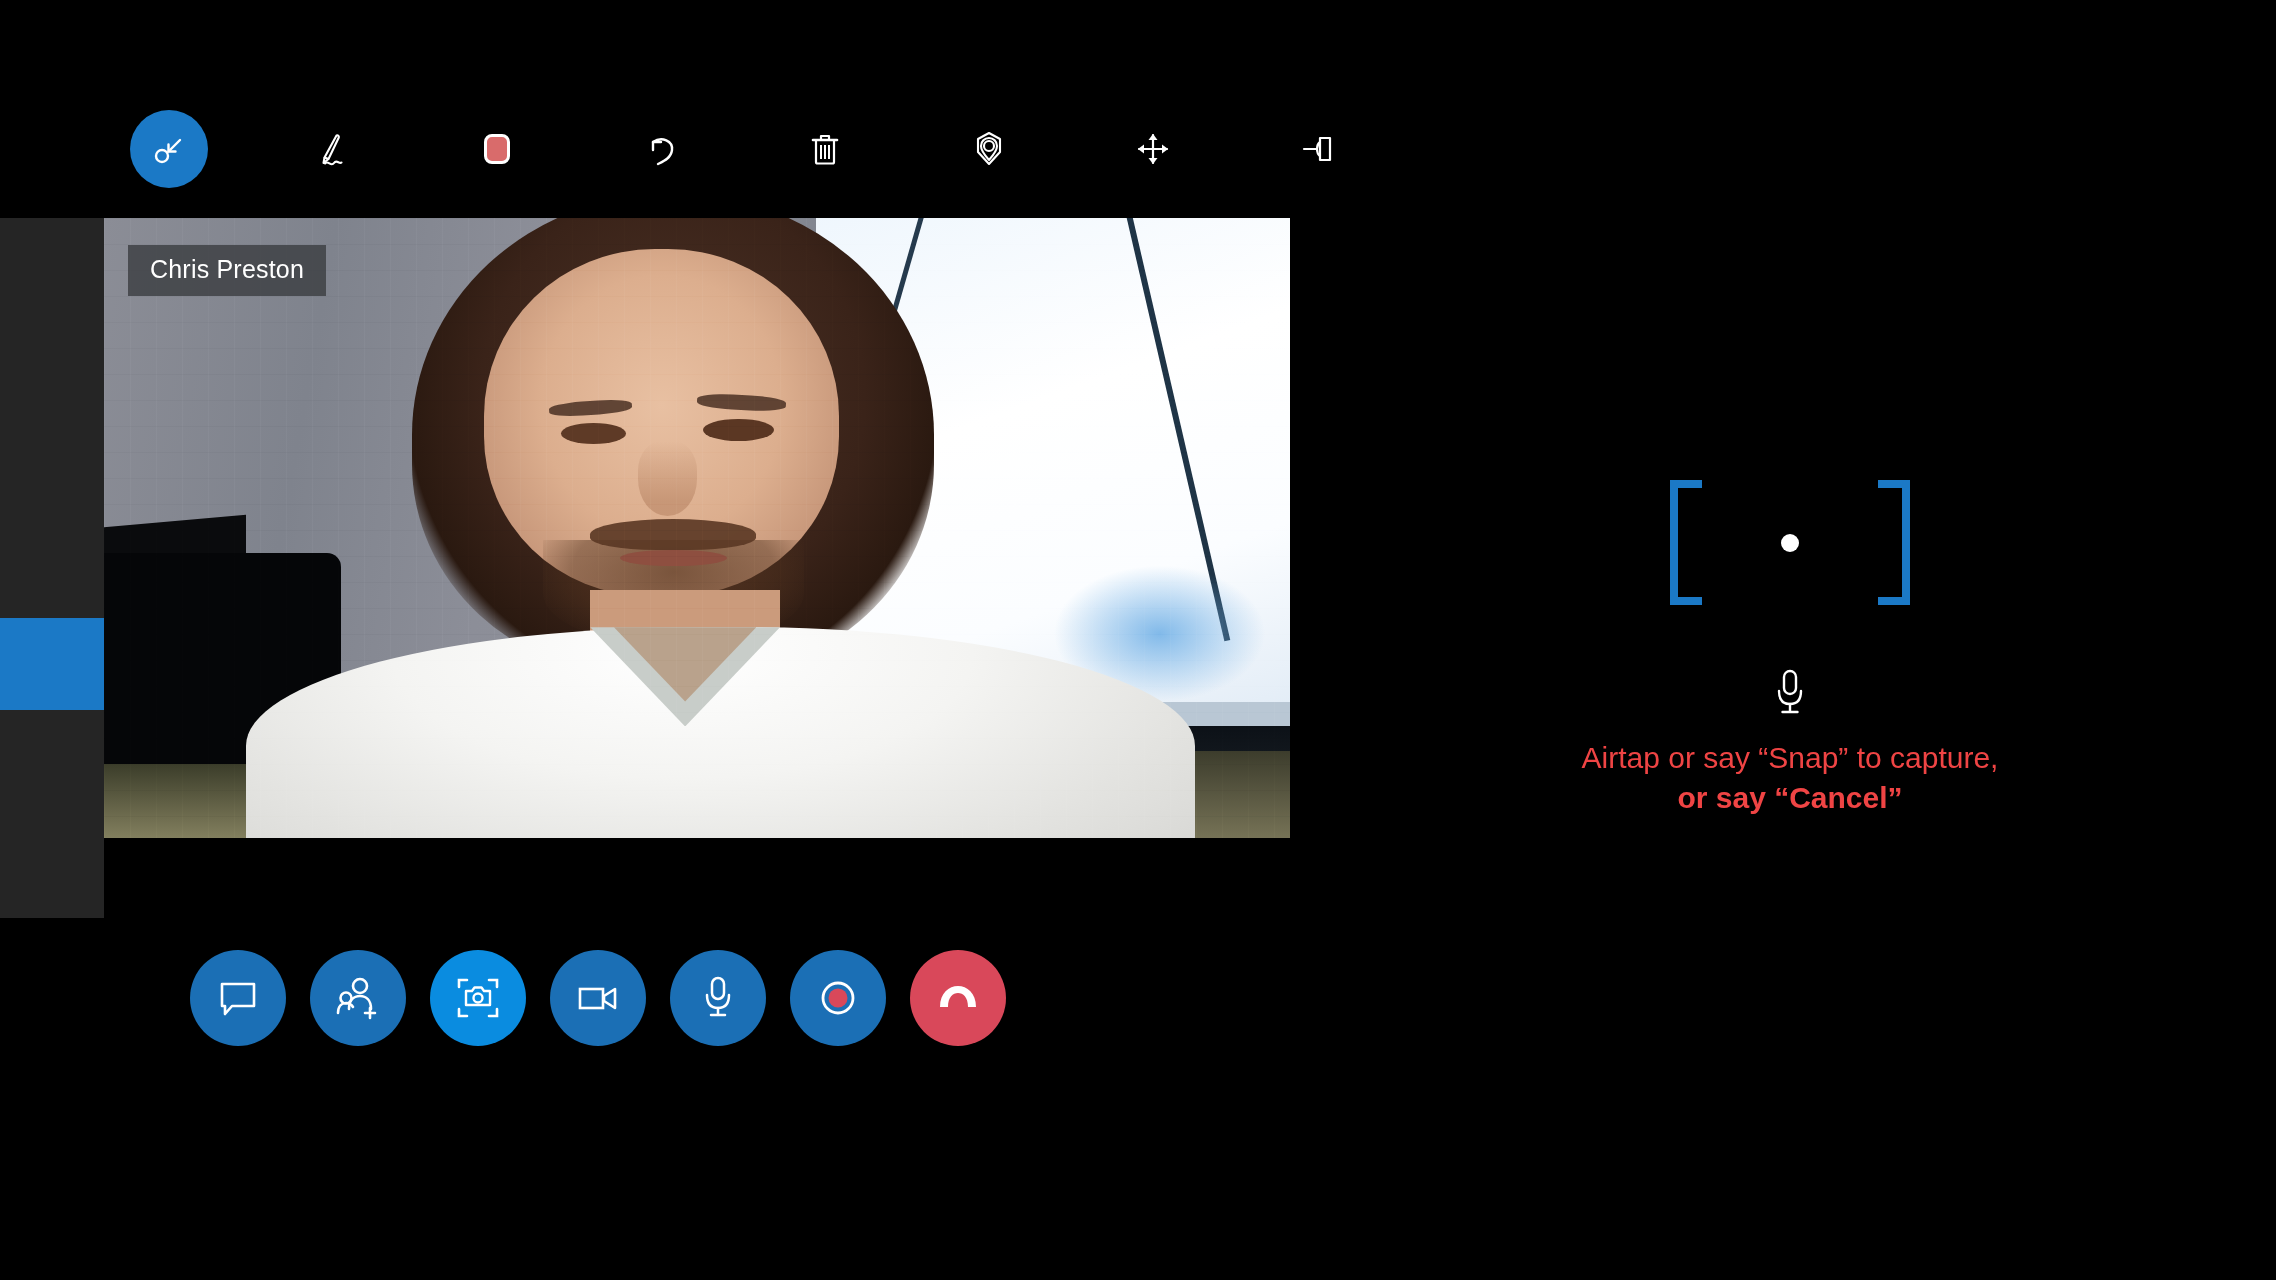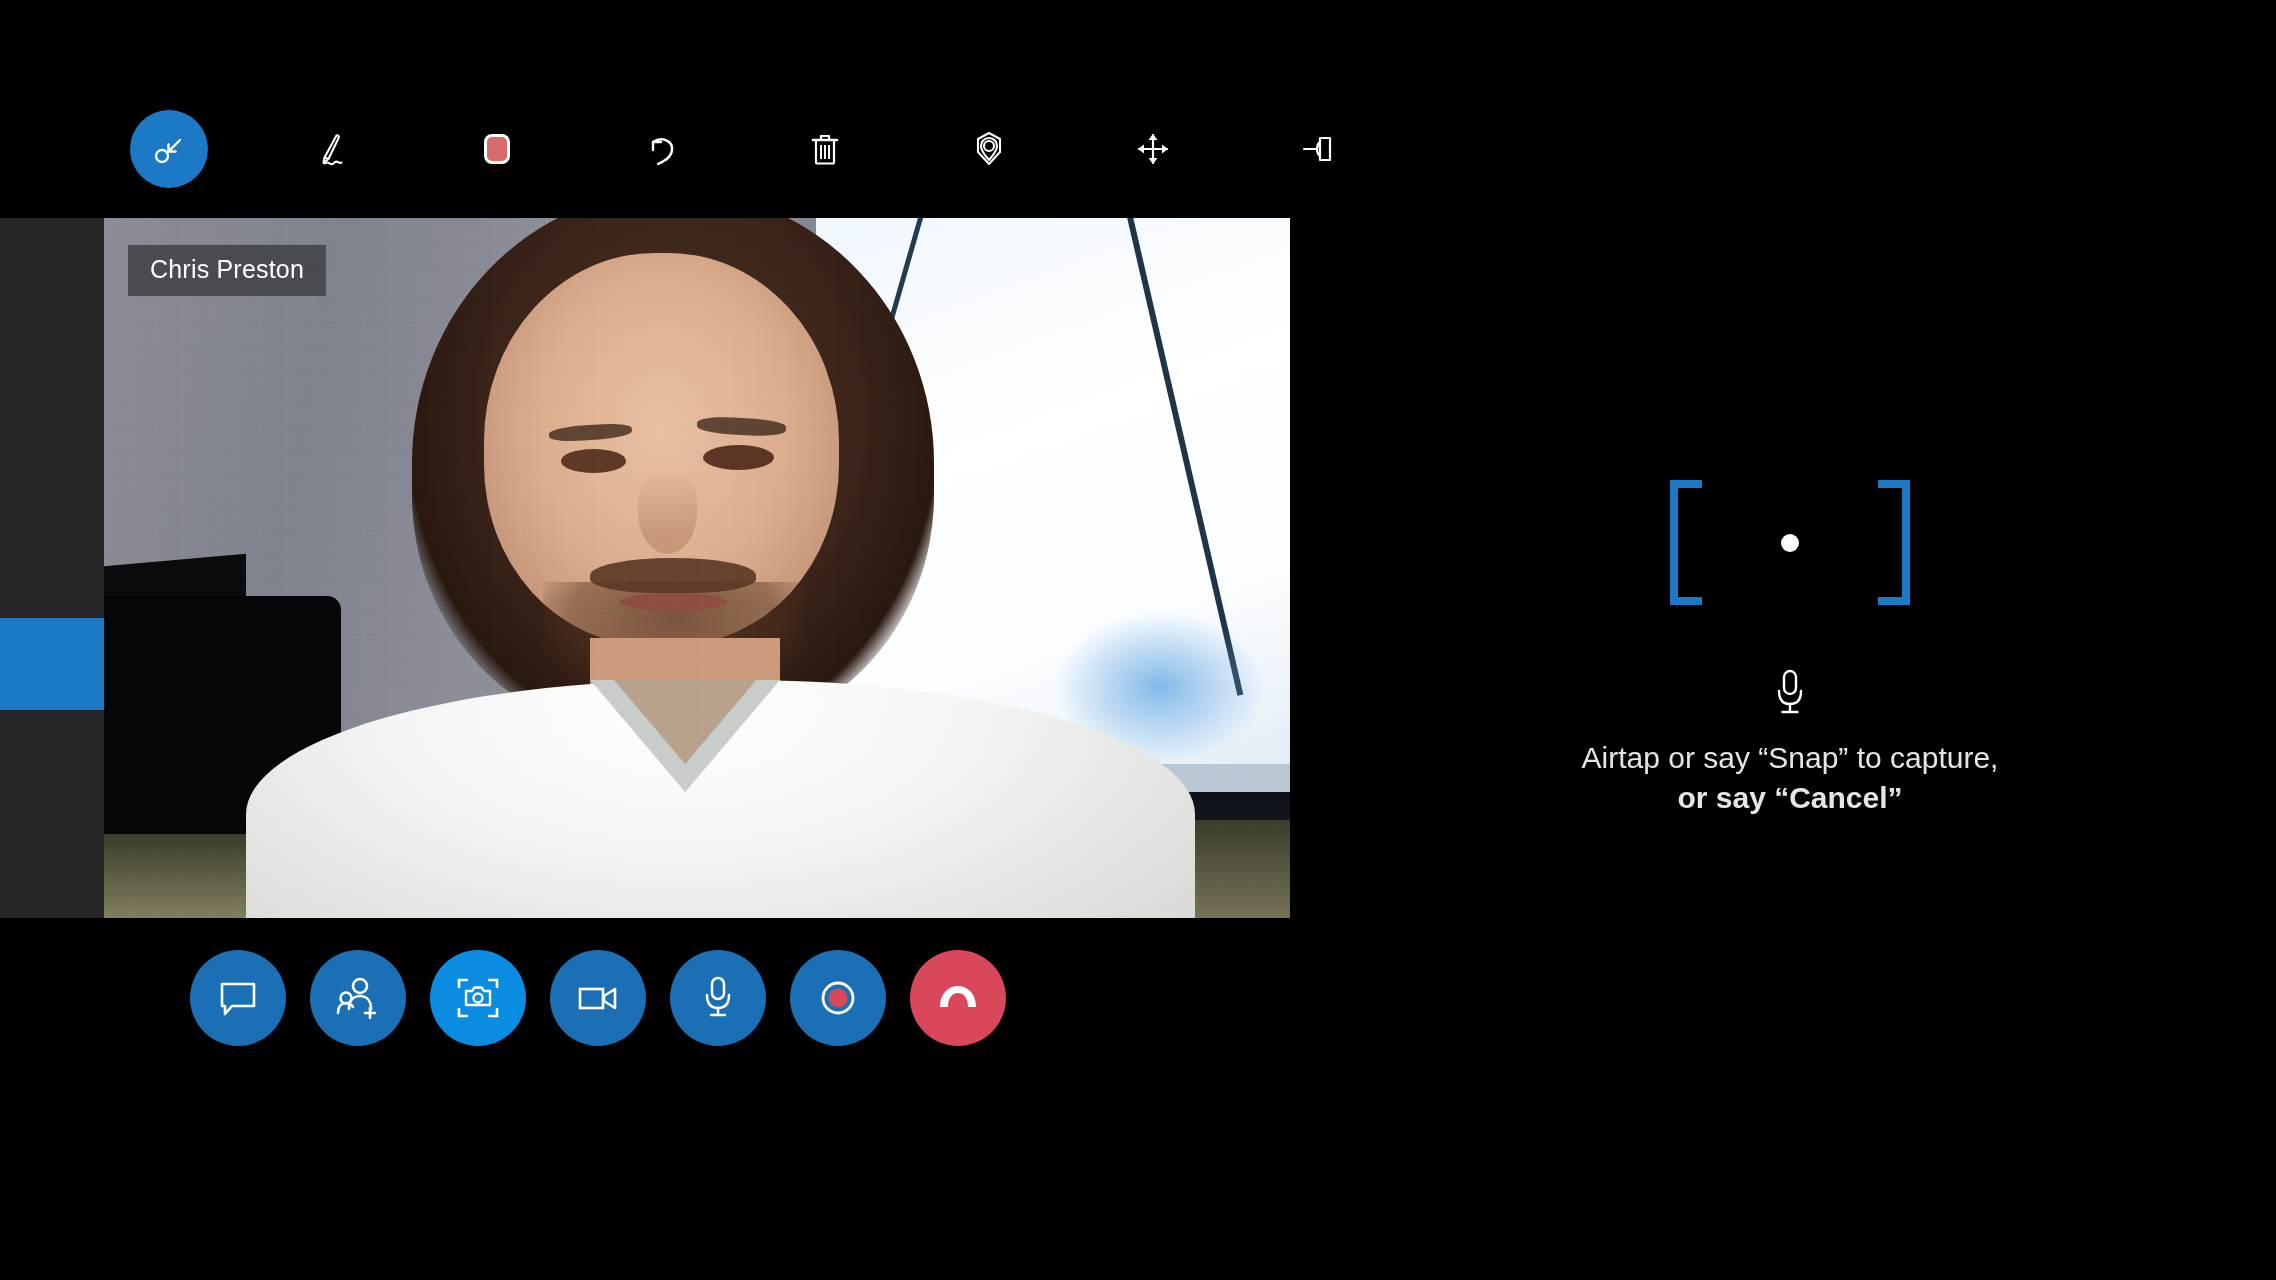--- a/index.html
+++ b/index.html
@@ -40,21 +40,21 @@
   }
   .tool svg { display:block; }
   .swatch {
     width:26px; height:30px; border-radius:8px;
     background:#d96b6b; border:3px solid #ffffff;
   }
 
   
   .video-tile {
     position:absolute; left:104px; top:218px;
-    width:1186px; height:700px; overflow:hidden;
+    width:1186px; height:620px; overflow:hidden;
     background:#0369a1;
   }
   .vid-layer { position:absolute; inset:0; }
 
   
   .wall {
     position:absolute; inset:0;
     background:
       linear-gradient(100deg,#8b8d96 0%,#7f838d 18%,#8c8e98 34%,#8f9199 46%,#7d828d 58%,#6e7680 70%,#5f6872 100%);
   }
@@ -184,21 +184,21 @@
   .viewfinder { position:relative; width:240px; height:125px; }
   .br { position:absolute; width:32px; height:125px; border:8px solid #1b79c6; }
   .br.left  { left:0;  border-right:none; }
   .br.right { right:0; border-left:none; }
   .vf-dot {
     position:absolute; left:50%; top:50%; transform:translate(-50%,-50%);
     width:18px; height:18px; border-radius:50%; background:#fff;
   }
   .mic-hint { margin-top:62px; }
   .hint-text {
-    margin-top:14px; color:#e5e5e5; font-size:30px; line-height:1.28;
+    margin-top:14px; color:#ef4444; font-size:30px; line-height:1.28;
     text-align:center; font-weight:400;
   }
 </style>
 </head>
 <body>
 
 <div id="stage">
 
   <div class="rail">
     <div class="rail-selected"></div>

